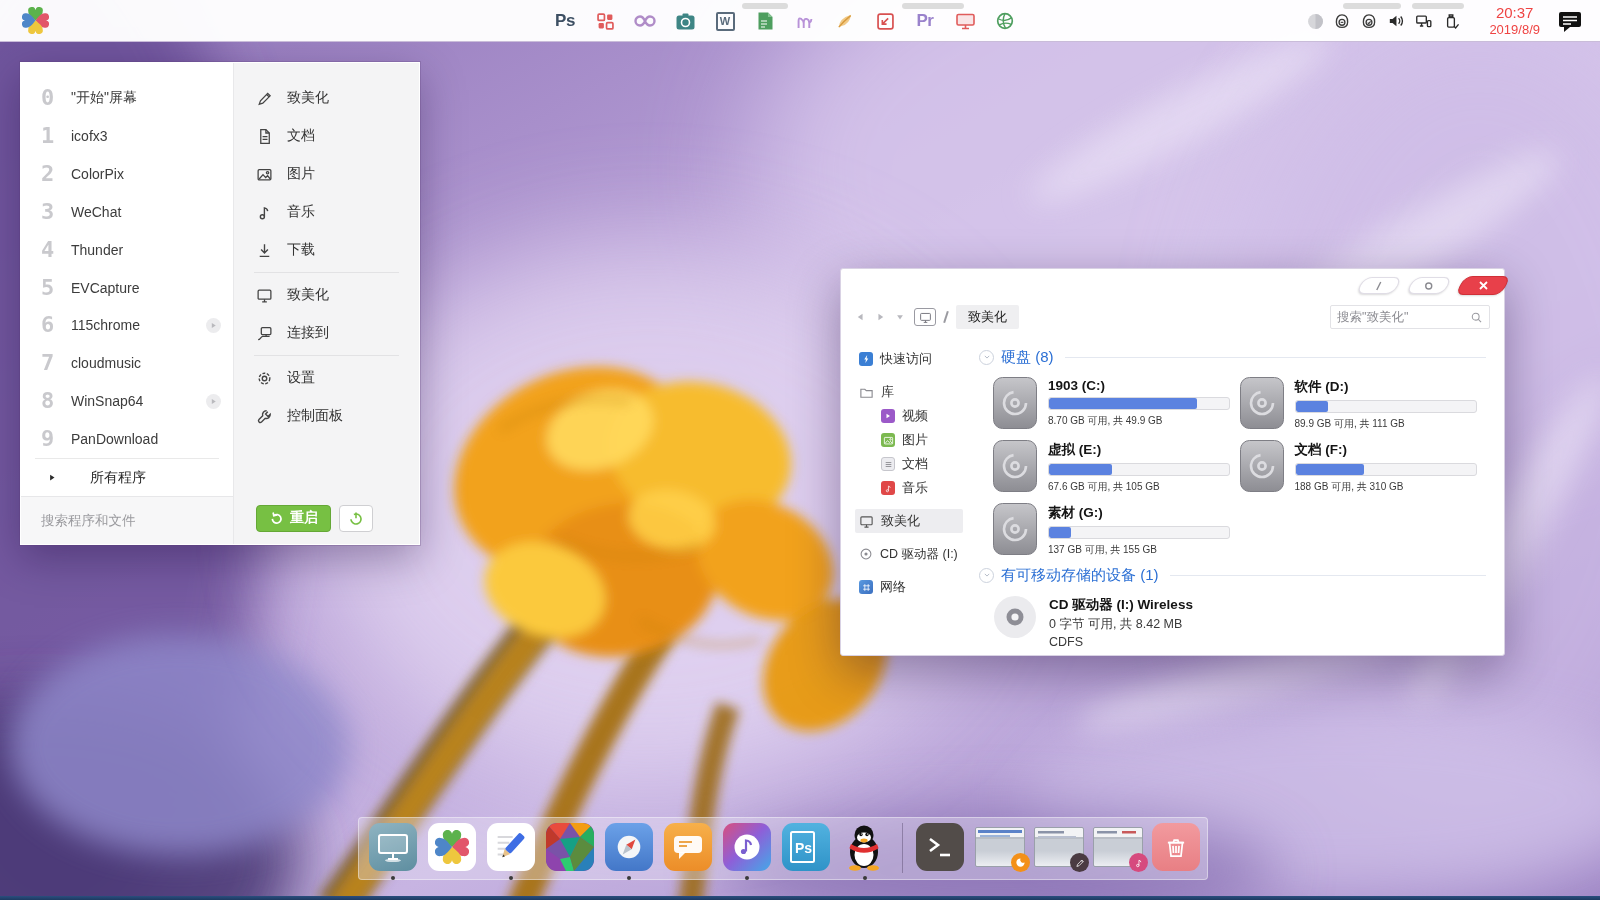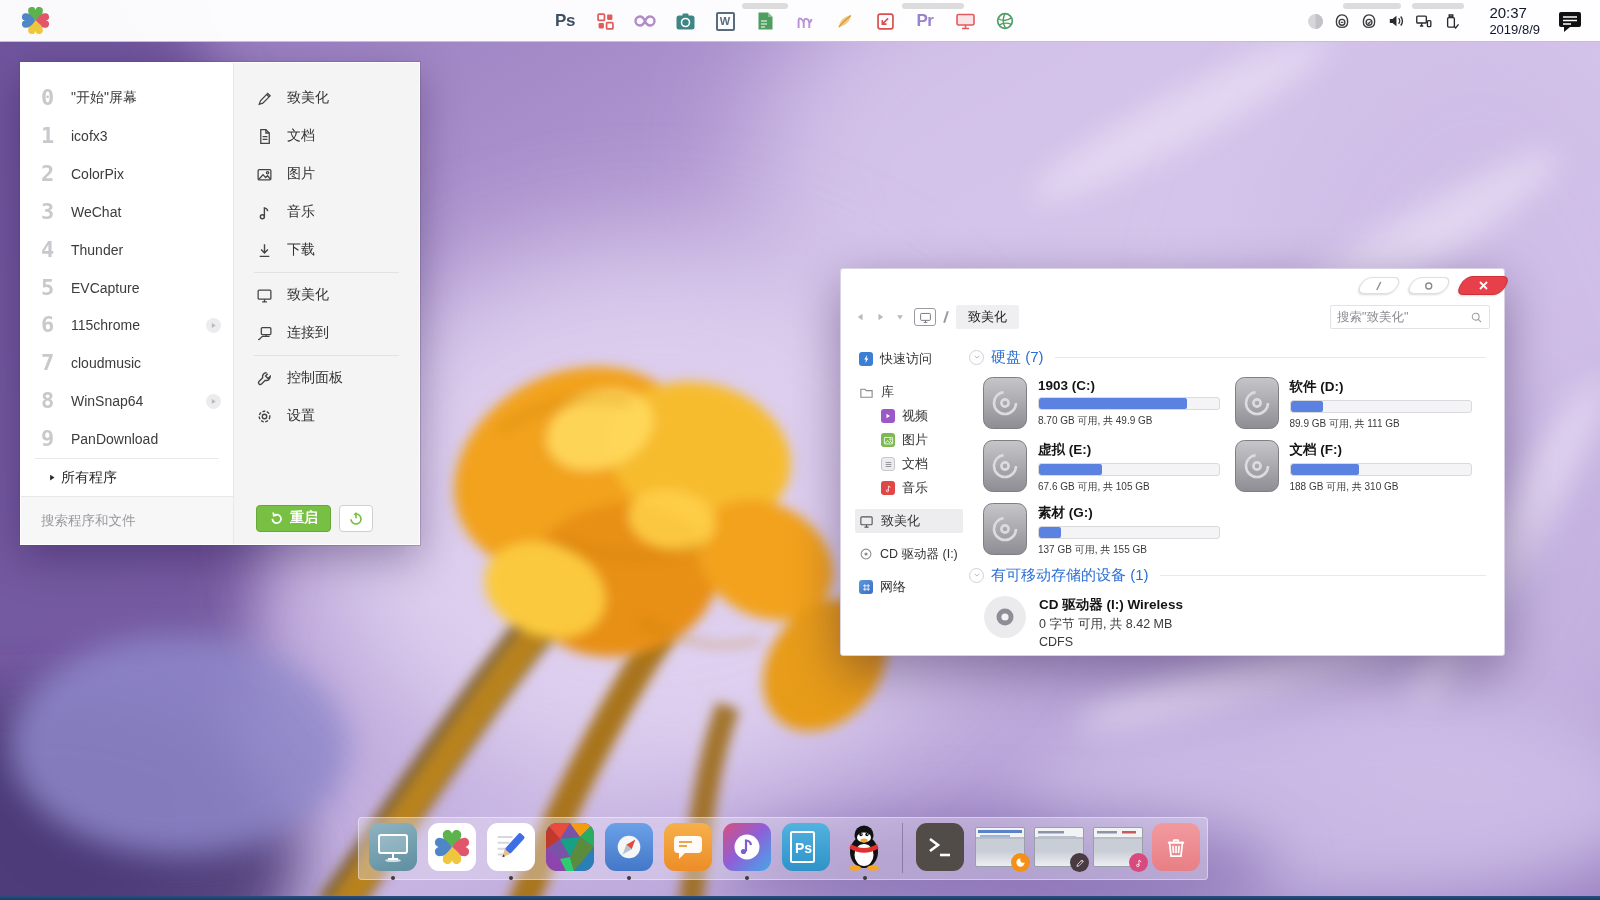--- a/index.html
+++ b/index.html
@@ -16,38 +16,38 @@
     display:flex; align-items:center; z-index:30; }
   .tb-logo { width:70px; display:flex; justify-content:center; }
   .tb-icons { display:flex; align-items:center; position:absolute; left:545px; top:0; height:42px; }
   .tb-slot { width:40px; height:42px; display:flex; align-items:center; justify-content:center; position:relative; }
   .tb-ps { font-size:17px; font-weight:bold; color:#3d4f63; letter-spacing:-.5px; }
   .tb-pr { font-size:17px; font-weight:bold; color:#9a82cc; letter-spacing:-.5px; }
   .tb-w  { width:19px; height:19px; border:2px solid #5a6b7c; border-radius:2px; color:#5a6b7c;
            font-size:11px; font-weight:bold; display:flex; align-items:center; justify-content:center; }
   .pill { position:absolute; height:6px; border-radius:3px; background:#dcdcdc; top:3px; z-index:31; }
   .tb-tray { position:absolute; right:60px; top:0; height:42px; display:flex; align-items:center; gap:9px; }
-  .tb-clock { text-align:left; color:#0f172a; line-height:1.25; margin-left:20px; }
+  .tb-clock { text-align:center; color:#ef4444; line-height:1.25; margin-left:20px; }
   .tb-time { font-size:15px; }
   .tb-date { font-size:13px; }
   .tb-notif { position:absolute; right:18px; top:10px; }
 
   
   .startmenu { position:absolute; left:20px; top:62px; width:400px; height:483px; z-index:20;
     display:flex; background:#fff; border:1px solid rgba(255,255,255,.9);
     outline:1px solid rgba(90,60,120,.25); box-shadow:0 14px 40px rgba(30,10,60,.35); }
   .sm-left { width:212px; background:#fff; display:flex; flex-direction:column; padding-top:16px; }
   .sm-item { height:38px; display:flex; align-items:center; padding:0 12px 0 20px; cursor:default; }
   .sm-num { width:30px; font-family:"DejaVu Sans Mono",monospace; font-size:22px; font-weight:bold;
     color:#c9c9cd; line-height:1; }
   .sm-label { font-size:14px; color:#3c3c3c; flex:1; }
   .sm-badge { width:15px; height:15px; border-radius:50%; background:#ececee; color:#b9b9bd;
     display:flex; align-items:center; justify-content:center; }
   .sm-div { height:1px; background:#e9e9e9; margin:0 14px; }
-  .sm-all { height:37px; display:flex; align-items:center; padding-left:26px; gap:4px; }
+  .sm-all { height:37px; display:flex; align-items:center; padding-left:26px; gap:33px; }
   .sm-all-label { font-size:14px; color:#2a2a2a; }
   .sm-search { margin-top:auto; height:48px; background:#f7f7f8; border-top:1px solid #e7e7e9;
     display:flex; align-items:center; padding:0 14px 0 20px; gap:8px; }
   .sm-search input { flex:1; border:none; outline:none; background:transparent; font-size:13.5px; color:#444;
     font-family:inherit; }
   .sm-search input::placeholder { color:#9a9a9e; }
   .sm-right { flex:1; background:#f4f4f5; border-left:1px solid #e8e8ea; display:flex; flex-direction:column;
     padding-top:16px; }
   .smr-item { height:38px; display:flex; align-items:center; padding-left:22px; gap:14px; }
   .smr-label { font-size:14px; color:#333; }
@@ -71,21 +71,21 @@
   .addr { position:absolute; top:32px; left:0; right:0; height:32px; display:flex; align-items:center;
     padding:0 14px; gap:9px; }
   .addr-chip { background:#efeff1; border-radius:2px; padding:3px 12px; font-size:13px; color:#222; }
   .addr-slash { width:2px; height:12px; background:#9a9aa0; transform:rotate(18deg); }
   .addr-monbox { width:22px; height:18px; border:1px solid #9a9aa2; border-radius:3px; display:flex;
     align-items:center; justify-content:center; }
   .addr-search { margin-left:auto; width:160px; height:24px; background:#fff; border:1px solid #e2e2e6;
     border-radius:2px; display:flex; align-items:center; padding:0 6px; gap:4px; }
   .addr-search input { flex:1; border:none; outline:none; font-size:12.5px; color:#555; font-family:inherit; min-width:0; }
   .addr-search input::placeholder { color:#8d8d93; }
-  .ex-body { position:absolute; top:68px; left:0; right:0; bottom:0; display:flex; }
+  .ex-body { position:absolute; top:68px; left:0; right:0; bottom:0; display:flex;gap:10px; }
   .ex-side { width:122px; padding:10px 0 0 14px; font-size:13px; color:#333; }
   .ex-srow { height:24px; display:flex; align-items:center; gap:7px; border-radius:2px; padding-left:4px; }
   .ex-srow.ind { margin-left:22px; }
   .ex-srow.sel { background:#ededf0; }
   .ex-srow.gap { margin-top:9px; }
   .ex-sq { width:14px; height:14px; border-radius:3px; display:flex; align-items:center; justify-content:center; flex:none; }
   .ex-main { flex:1; padding:6px 18px 0 6px; }
   .sec-head { display:flex; align-items:center; gap:7px; height:28px; }
   .sec-chev { width:15px; height:15px; border-radius:50%; border:1px solid #ccd2dd; color:#aab2c0;
     display:flex; align-items:center; justify-content:center; }
@@ -515,29 +515,29 @@
     </div>
     <div class="smr-item">
       <svg class="ic" width="17" height="17" viewBox="0 0 16 16" color="#444">
           <use href="#i-connect"></use>
         </svg>
       <span class="smr-label">连接到</span>
     </div>
     <div class="smr-div"></div>
     <div class="smr-item">
       <svg class="ic" width="17" height="17" viewBox="0 0 16 16" color="#444">
-          <use href="#i-wrench"></use>
-        </svg>
-      <span class="smr-label">控制面板</span>
+          <use href="#i-gear"></use>
+        </svg>
+      <span class="smr-label">设置</span>
     </div>
     <div class="smr-item">
       <svg class="ic" width="17" height="17" viewBox="0 0 16 16" color="#444">
-          <use href="#i-gear"></use>
-        </svg>
-      <span class="smr-label">设置</span>
+          <use href="#i-wrench"></use>
+        </svg>
+      <span class="smr-label">控制面板</span>
     </div>
     <div class="smr-bottom">
       <button class="btn-restart">
         <svg width="15" height="15" viewBox="0 0 16 16" color="#fff">
             <use href="#i-restart"></use>
           </svg>
         <span>重启</span>
       </button>
       <button class="btn-power">
         <svg width="16" height="16" viewBox="0 0 16 16" color="#77c043">
@@ -662,21 +662,21 @@
       </div>
     </div>
 
     <div class="ex-main">
       <div class="sec-head">
         <span class="sec-chev">
           <svg width="10" height="10" viewBox="0 0 16 16">
               <use href="#i-chev"></use>
             </svg>
         </span>
-        <span class="sec-title">硬盘 (7)</span>
+        <span class="sec-title">硬盘 (8)</span>
         <span class="sec-line"></span>
       </div>
 
       <div class="drive-grid">
         <div class="drive">
           <svg width="44" height="52" viewBox="0 0 44 52">
               <use href="#hdd"></use>
             </svg>
           <div class="drive-txt">
             <div class="drive-name">1903 (C:)</div>

